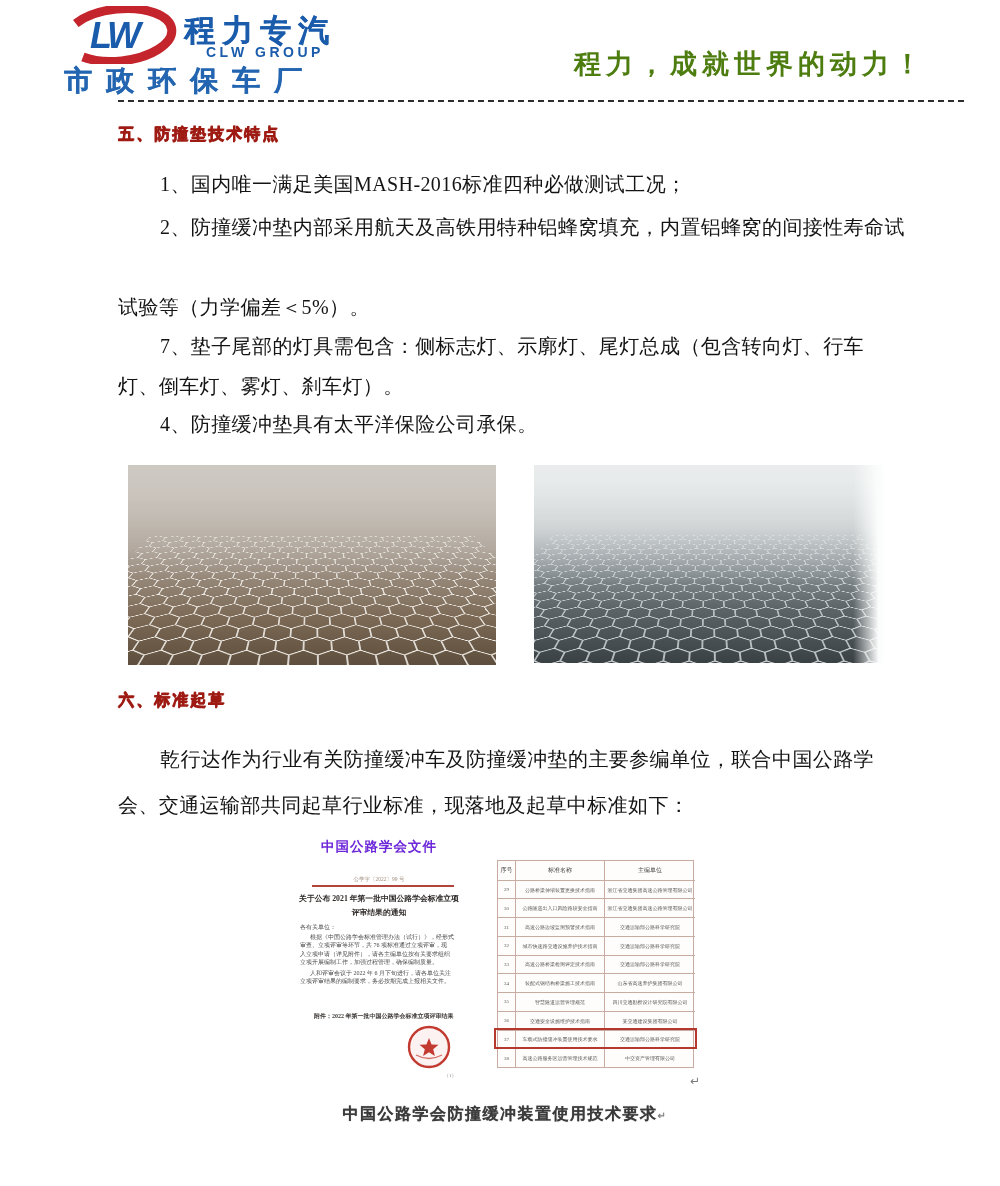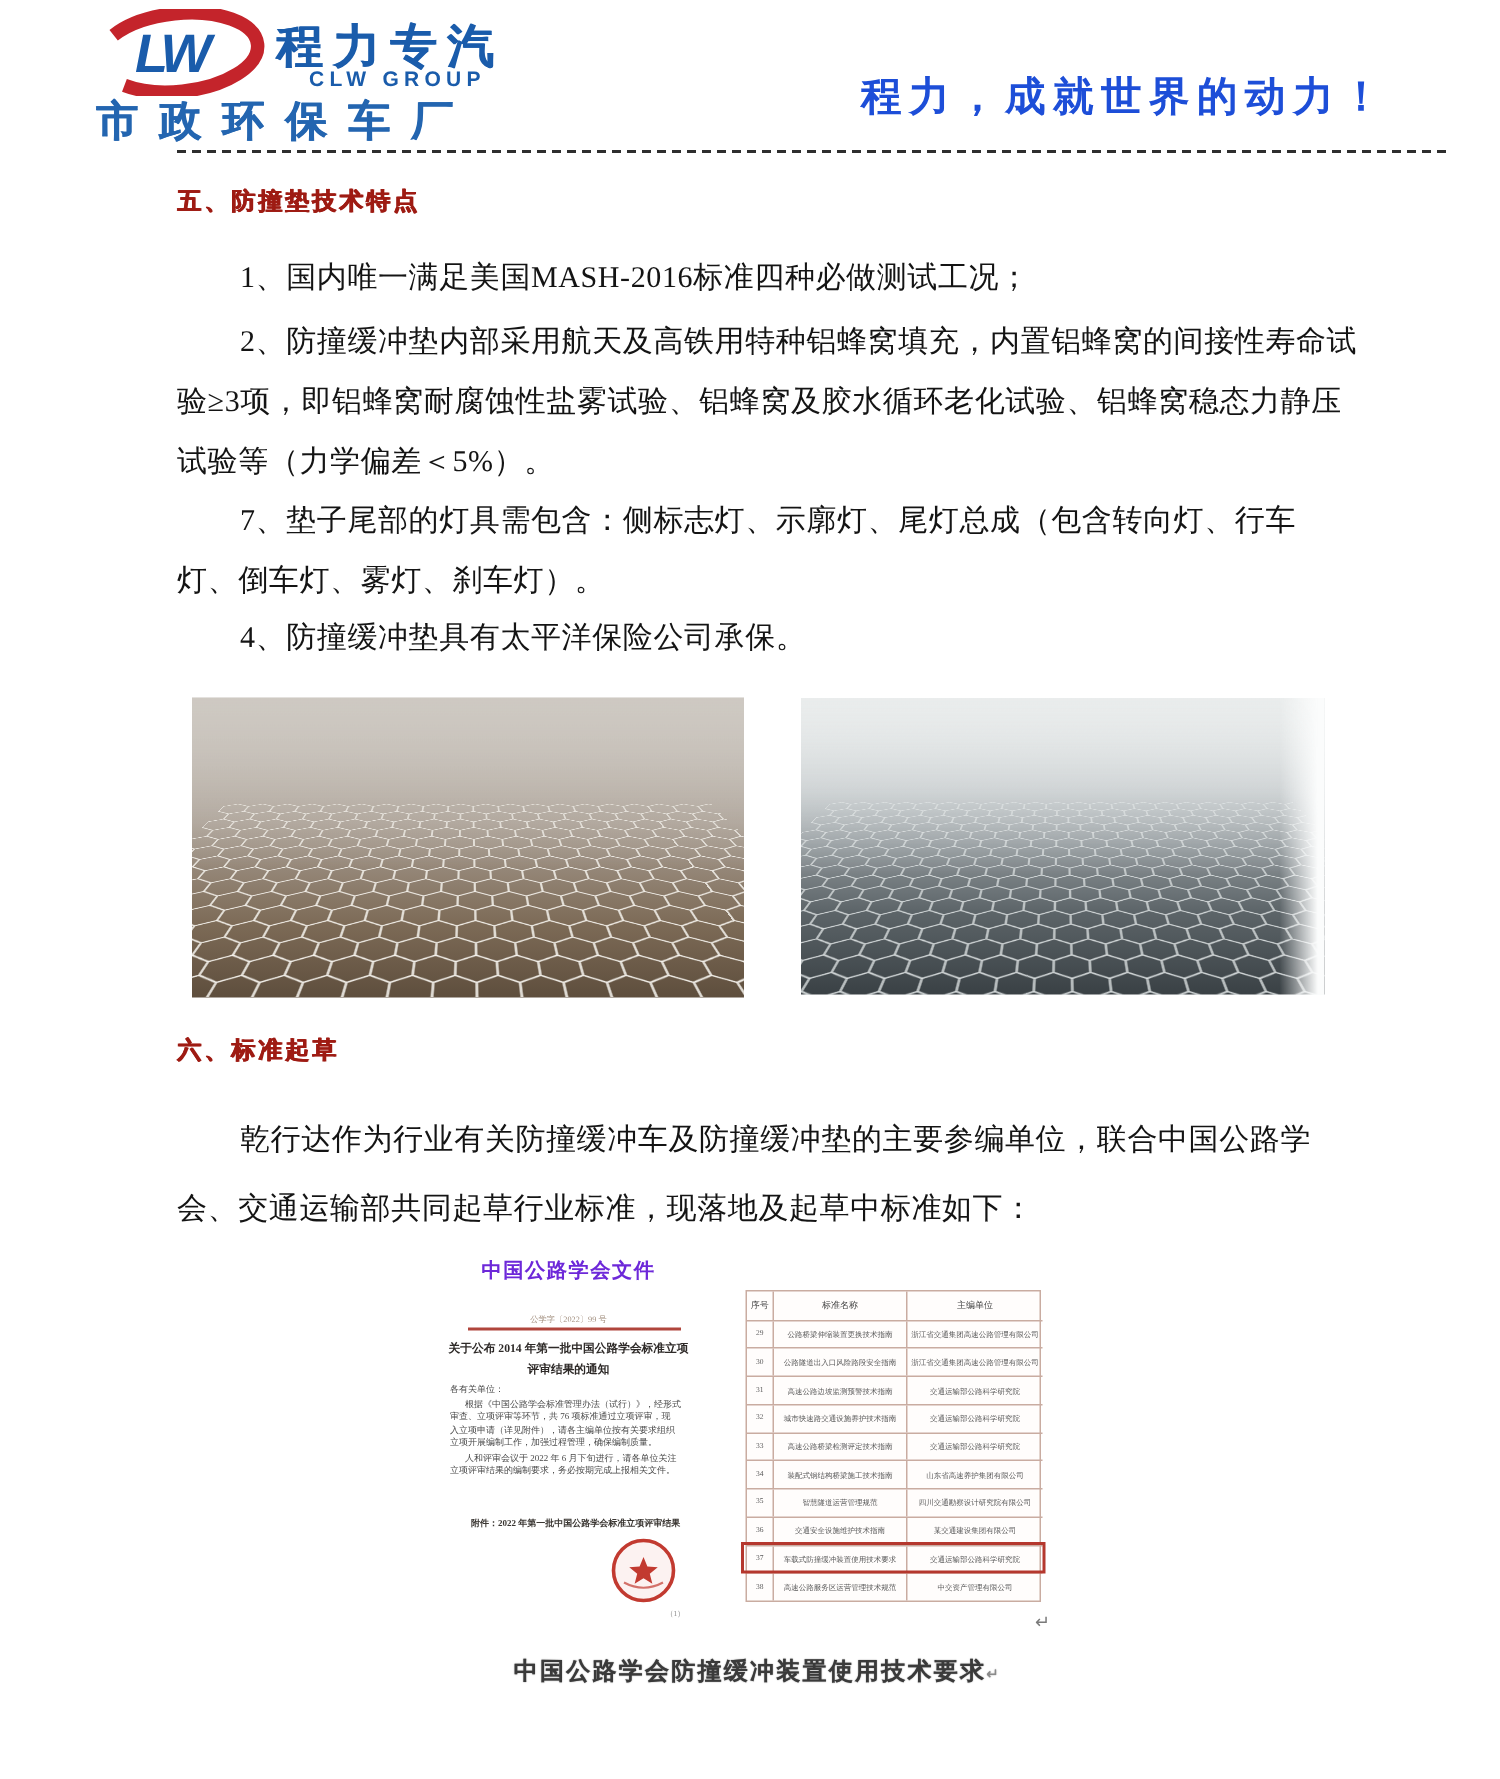--- a/index.html
+++ b/index.html
@@ -11,21 +11,21 @@
   .logo-swoosh { position:absolute; left:62px; top:6px; width:120px; height:58px; }
   .brand-cn { position:absolute; left:184px; top:10px; font-family:"Liberation Sans",sans-serif;
               font-weight:bold; font-size:31px; letter-spacing:7px; color:#1a5cab;
               text-shadow:0.6px 0 #1a5cab; }
   .brand-en { position:absolute; left:206px; top:44px; font-family:"Liberation Sans",sans-serif;
               font-weight:bold; font-size:14px; letter-spacing:3.5px; color:#1a5cab; }
   .sub-brand { position:absolute; left:64px; top:62px; font-family:"Liberation Sans",sans-serif;
                font-weight:bold; font-size:28px; letter-spacing:14px; color:#2365b0;
                text-shadow:0.5px 0 #2365b0; }
   .slogan { position:absolute; left:574px; top:46px; font-size:27px; font-weight:bold;
-            letter-spacing:5px; color:#1d4ed8; }
+            letter-spacing:5px; color:#4d7c0f; }
   .dashed-divider { position:absolute; left:118px; top:100px; width:850px; height:2px;
        background:repeating-linear-gradient(90deg,#2e2e2e 0 6px,transparent 6px 10px); }
 
   
   .sec-heading { position:absolute; left:118px; font-family:"Liberation Sans",sans-serif;
                  font-weight:900; font-size:16px; letter-spacing:2px; color:#9e1b13;
                  text-shadow:0.7px 0 #9e1b13, 0 0.5px #9e1b13; }
   #heading5 { top:124px; } #heading6 { top:690px; }
 
   
@@ -97,21 +97,20 @@
   </svg>
   <div class="brand-cn">程力专汽</div>
   <div class="brand-en">CLW GROUP</div>
   <div class="sub-brand">市政环保车厂</div>
   <div class="slogan">程力，成就世界的动力！</div>
   <div class="dashed-divider"></div>
 
   <div class="sec-heading" id="heading5">五、防撞垫技术特点</div>
   <div class="bline indent" style="top:171px">1、国内唯一满足美国MASH-2016标准四种必做测试工况；</div>
   <div class="bline indent" style="top:214px">2、防撞缓冲垫内部采用航天及高铁用特种铝蜂窝填充，内置铝蜂窝的间接性寿命试</div>
-  <div class="bline" style="top:254px">验≥3项，即铝蜂窝耐腐蚀性盐雾试验、铝蜂窝及胶水循环老化试验、铝蜂窝稳态力静压</div>
   <div class="bline" style="top:294px">试验等（力学偏差＜5%）。</div>
   <div class="bline indent" style="top:333px">7、垫子尾部的灯具需包含：侧标志灯、示廓灯、尾灯总成（包含转向灯、行车</div>
   <div class="bline" style="top:373px">灯、倒车灯、雾灯、刹车灯）。</div>
   <div class="bline indent" style="top:411px">4、防撞缓冲垫具有太平洋保险公司承保。</div>
 
   <div class="photo" id="photo-left">
     <div class="hexwrap">
       <svg width="100%" height="100%">
         <defs>
           <pattern id="hexL" width="30" height="52" patternUnits="userSpaceOnUse">
@@ -140,21 +139,21 @@
   </div>
 
   <div class="sec-heading" id="heading6">六、标准起草</div>
   <div class="bline indent" style="top:746px">乾行达作为行业有关防撞缓冲车及防撞缓冲垫的主要参编单位，联合中国公路学</div>
   <div class="bline" style="top:792px">会、交通运输部共同起草行业标准，现落地及起草中标准如下：</div>
 
   <div class="letter">
     <div class="masthead">中国公路学会文件</div>
     <div class="doc-no">公学字〔2022〕99 号</div>
     <div class="red-rule"></div>
-    <div class="l-title lt1">关于公布 2014 年第一批中国公路学会标准立项</div>
+    <div class="l-title lt1">关于公布 2021 年第一批中国公路学会标准立项</div>
     <div class="l-title lt2">评审结果的通知</div>
     <div class="tiny" style="top:87px">各有关单位：</div>
     <div class="tiny" style="top:97px;padding-left:10px">根据《中国公路学会标准管理办法（试行）》，经形式</div>
     <div class="tiny" style="top:105px">审查、立项评审等环节，共 76 项标准通过立项评审，现</div>
     <div class="tiny" style="top:114px">入立项申请（详见附件），请各主编单位按有关要求组织</div>
     <div class="tiny" style="top:122px">立项开展编制工作，加强过程管理，确保编制质量。</div>
     <div class="tiny" style="top:133px;padding-left:10px">人和评审会议于 2022 年 6 月下旬进行，请各单位关注</div>
     <div class="tiny" style="top:141px">立项评审结果的编制要求，务必按期完成上报相关文件。</div>
     <div class="tiny attach" style="top:176px;padding-left:14px">附件：2022 年第一批中国公路学会标准立项评审结果</div>
     <svg class="stamp" viewBox="0 0 46 46">

